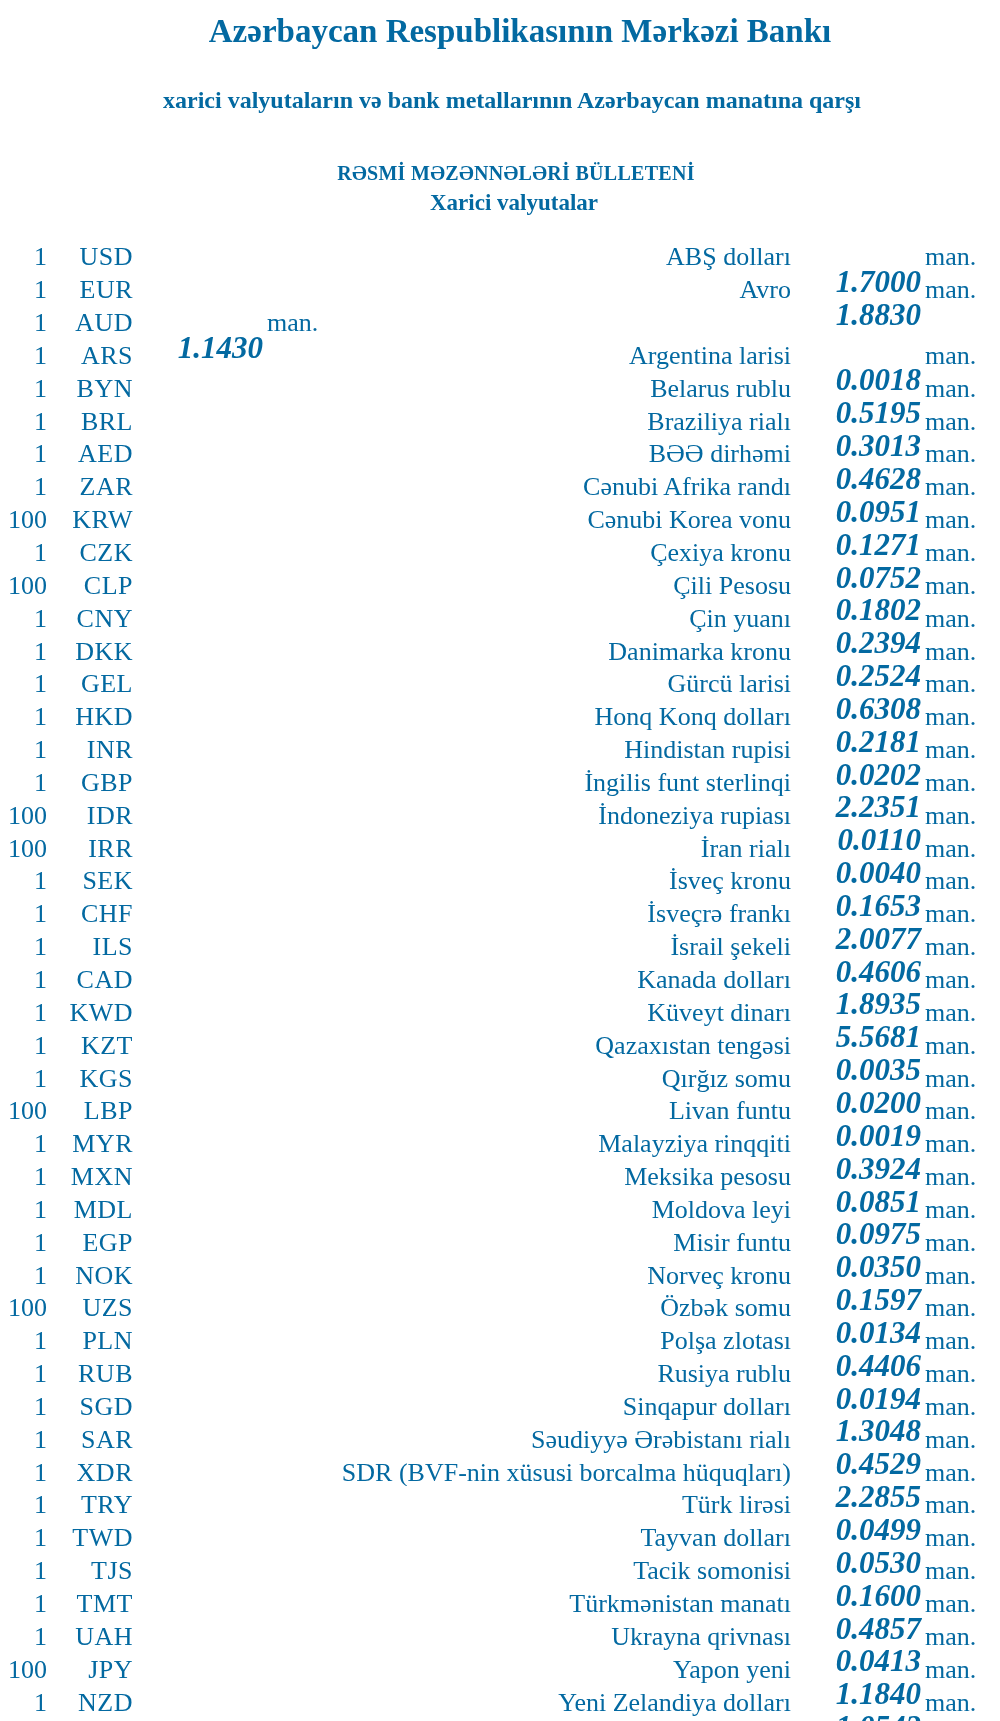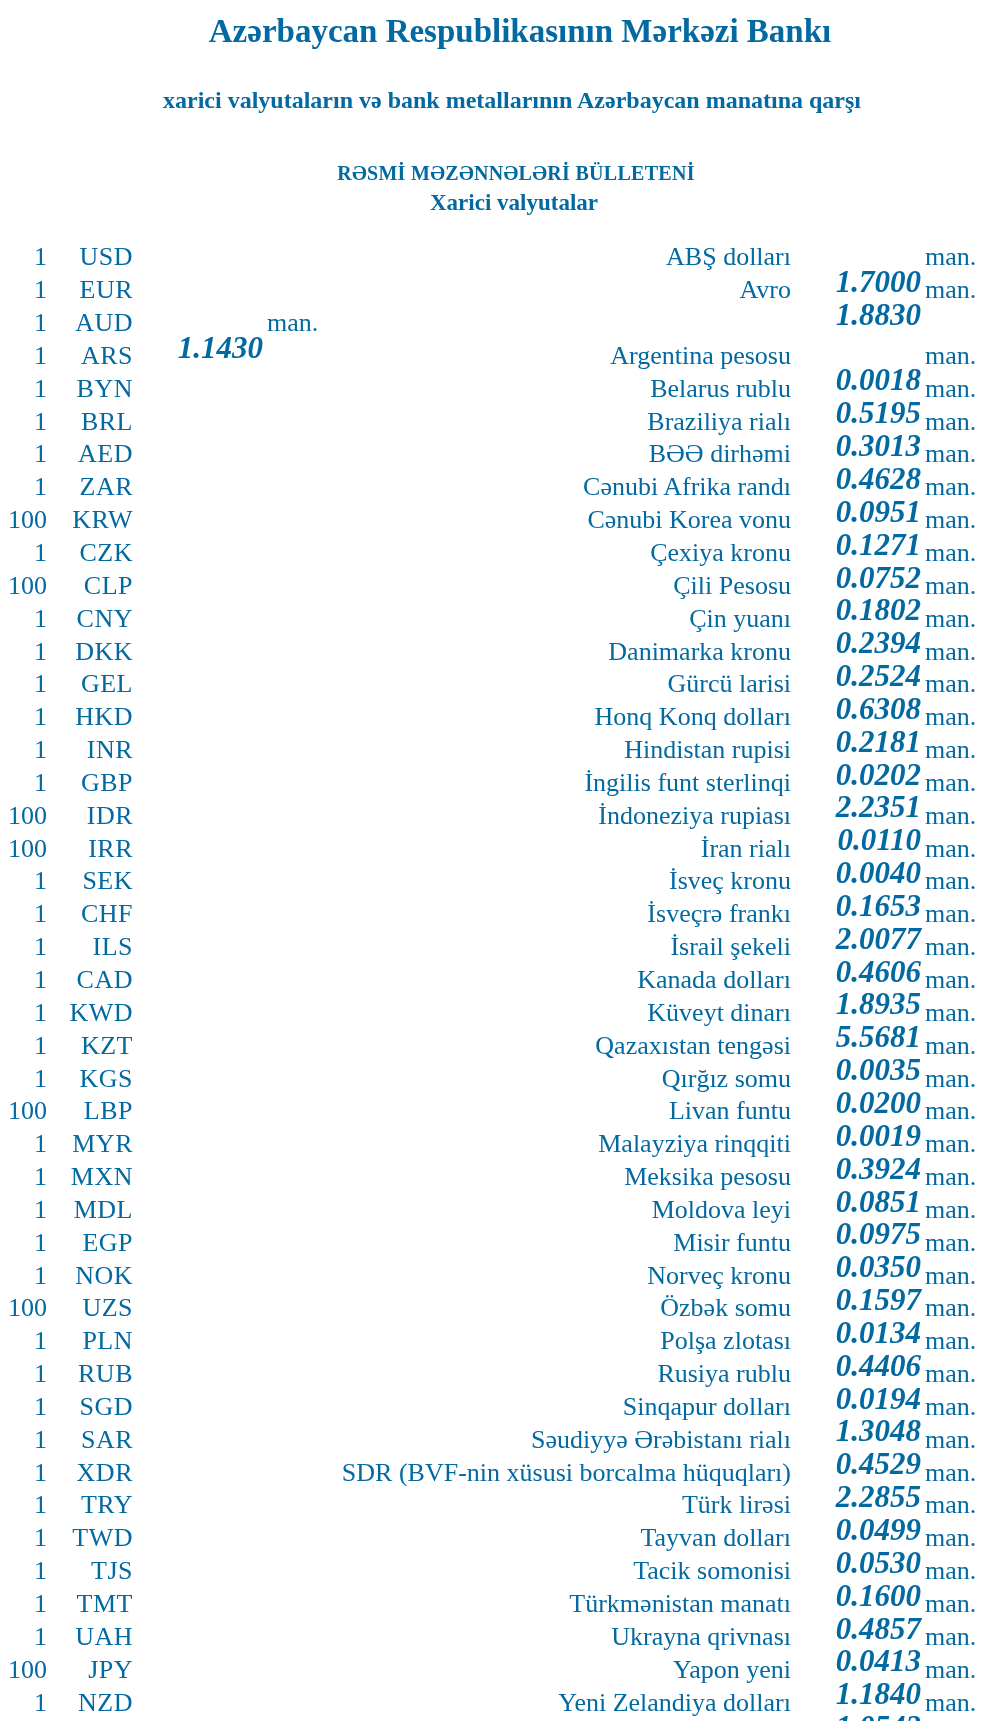--- a/index.html
+++ b/index.html
@@ -83,21 +83,21 @@
     <div class="row">
       <span class="qty">1</span>
       <span class="code">AUD</span>
       <span class="rate">1.1430</span>
       <span class="unit">man.</span>
     </div>
 
     <div class="row">
       <span class="qty">1</span>
       <span class="code">ARS</span>
-      <span class="name">Argentina pesosu</span>
+      <span class="name">Argentina larisi</span>
       <span class="rate">0.0018</span>
       <span class="unit">man.</span>
     </div>
 
     <div class="row">
       <span class="qty">1</span>
       <span class="code">BYN</span>
       <span class="name">Belarus rublu</span>
       <span class="rate">0.5195</span>
       <span class="unit">man.</span>

